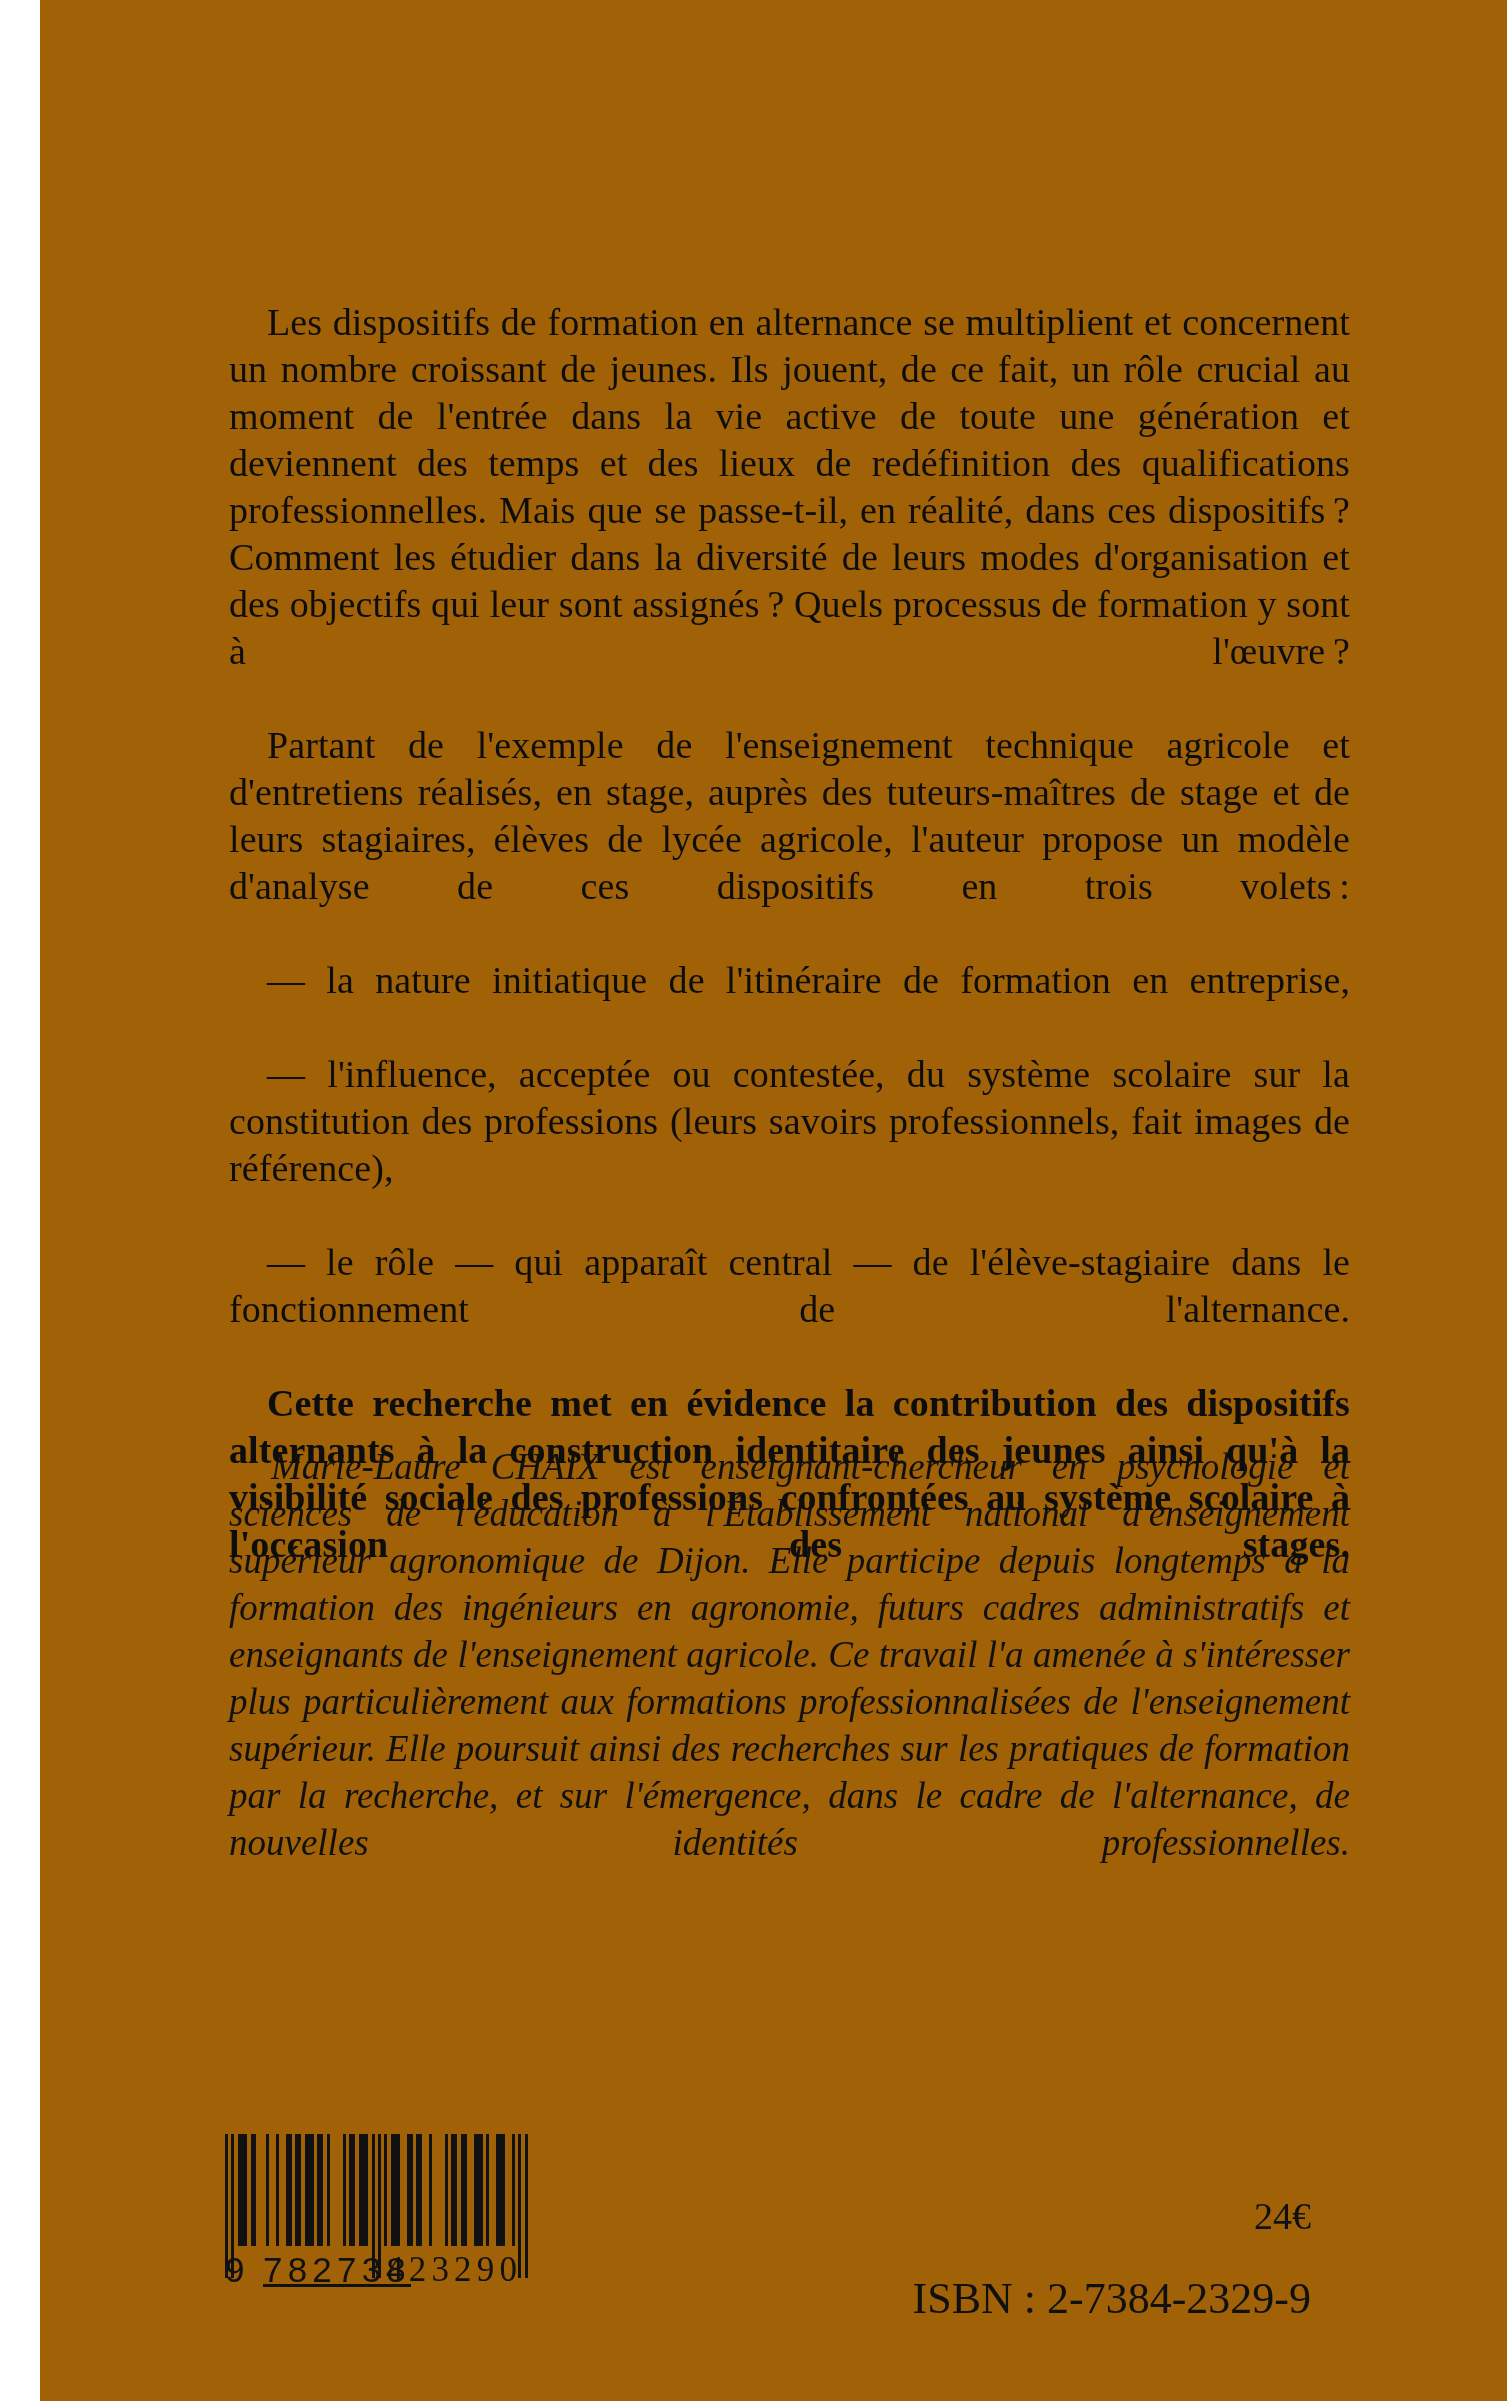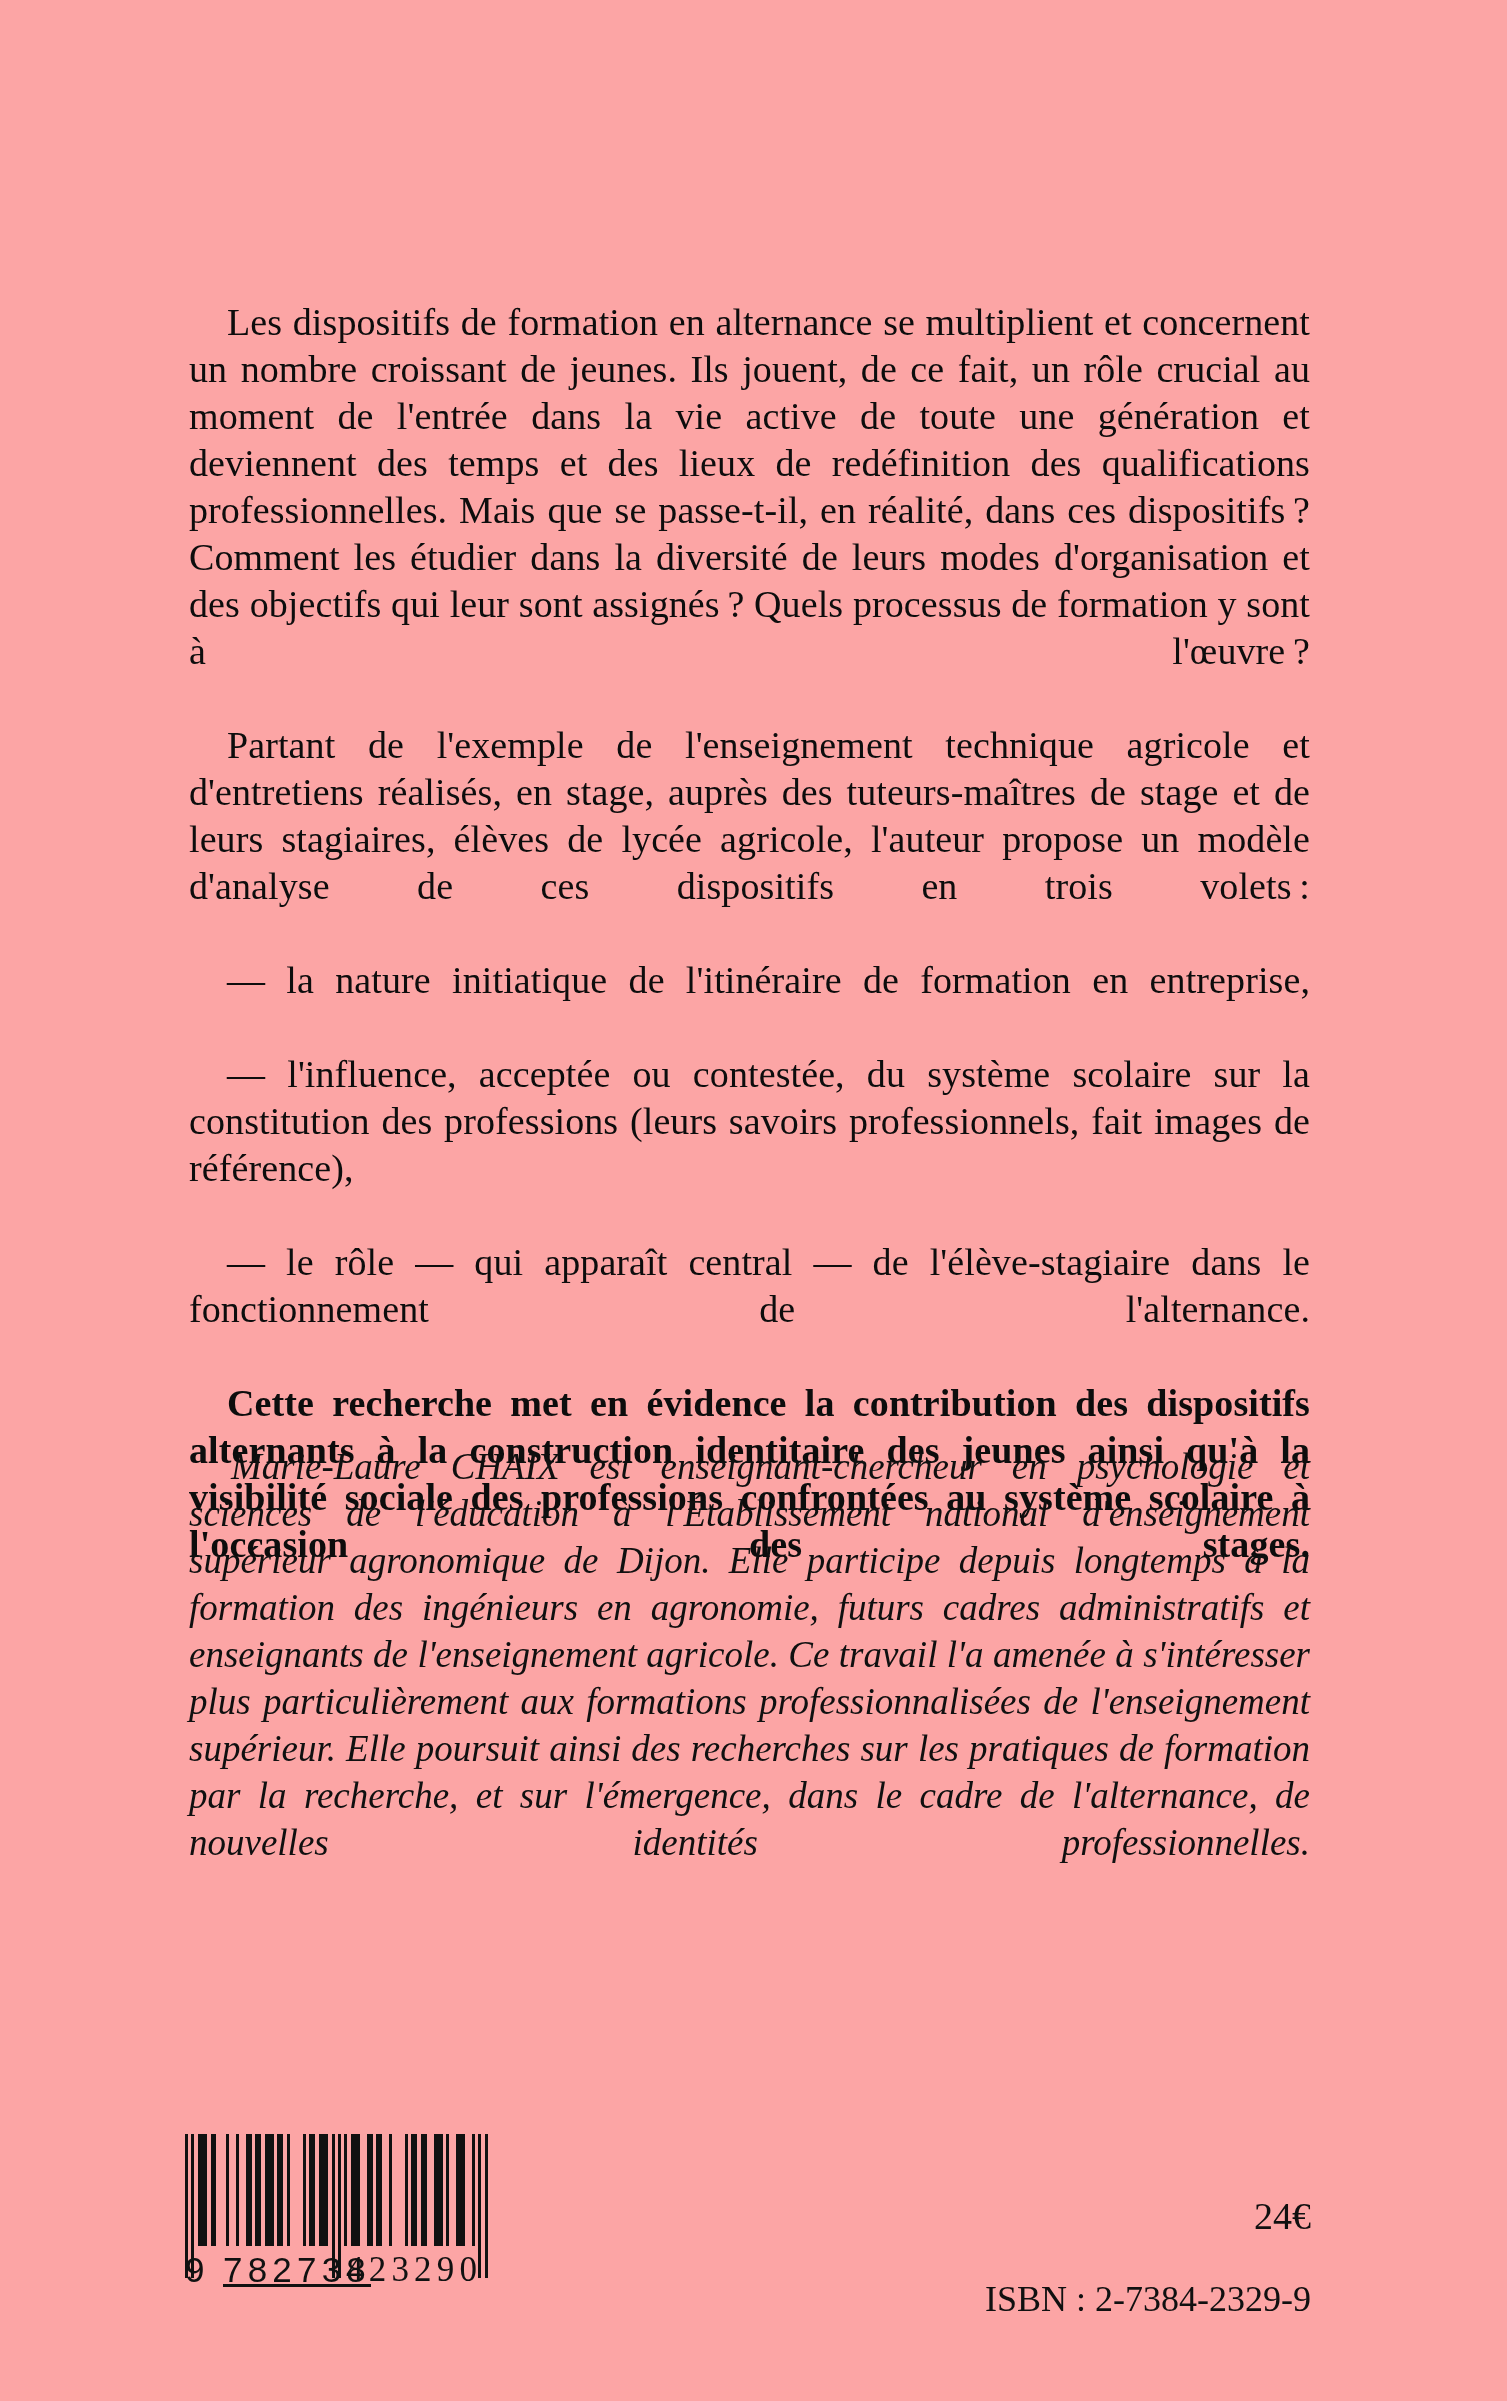--- a/index.html
+++ b/index.html
@@ -13,21 +13,22 @@
     height: 2402px;
     position: relative;
     font-family: "Liberation Serif", "DejaVu Serif", serif;
     color: #101010;
     overflow: hidden;
   }
 
   .page {
     position: absolute;
     inset: 0;
-    background: #fca5a5;
+    background: #a16207;
+    margin-left: 40px;
   }
 
   
   .blurb {
     position: absolute;
     left: 189px;
     top: 299px;
     width: 1121px;
     font-size: 38px;
     line-height: 47px;
@@ -132,21 +133,21 @@
     top: 2194px;
     font-size: 38px;
     line-height: 44px;
     text-align: center;
     color: #101010;
   }
   .isbn {
     position: absolute;
     right: 197px;
     top: 2277px;
-    font-size: 36px;
+    font-size: 44px;
     line-height: 44px;
     text-align: right;
     color: #101010;
     white-space: nowrap;
   }
 </style>
 </head>
 <body>
 
 <div class="page">

